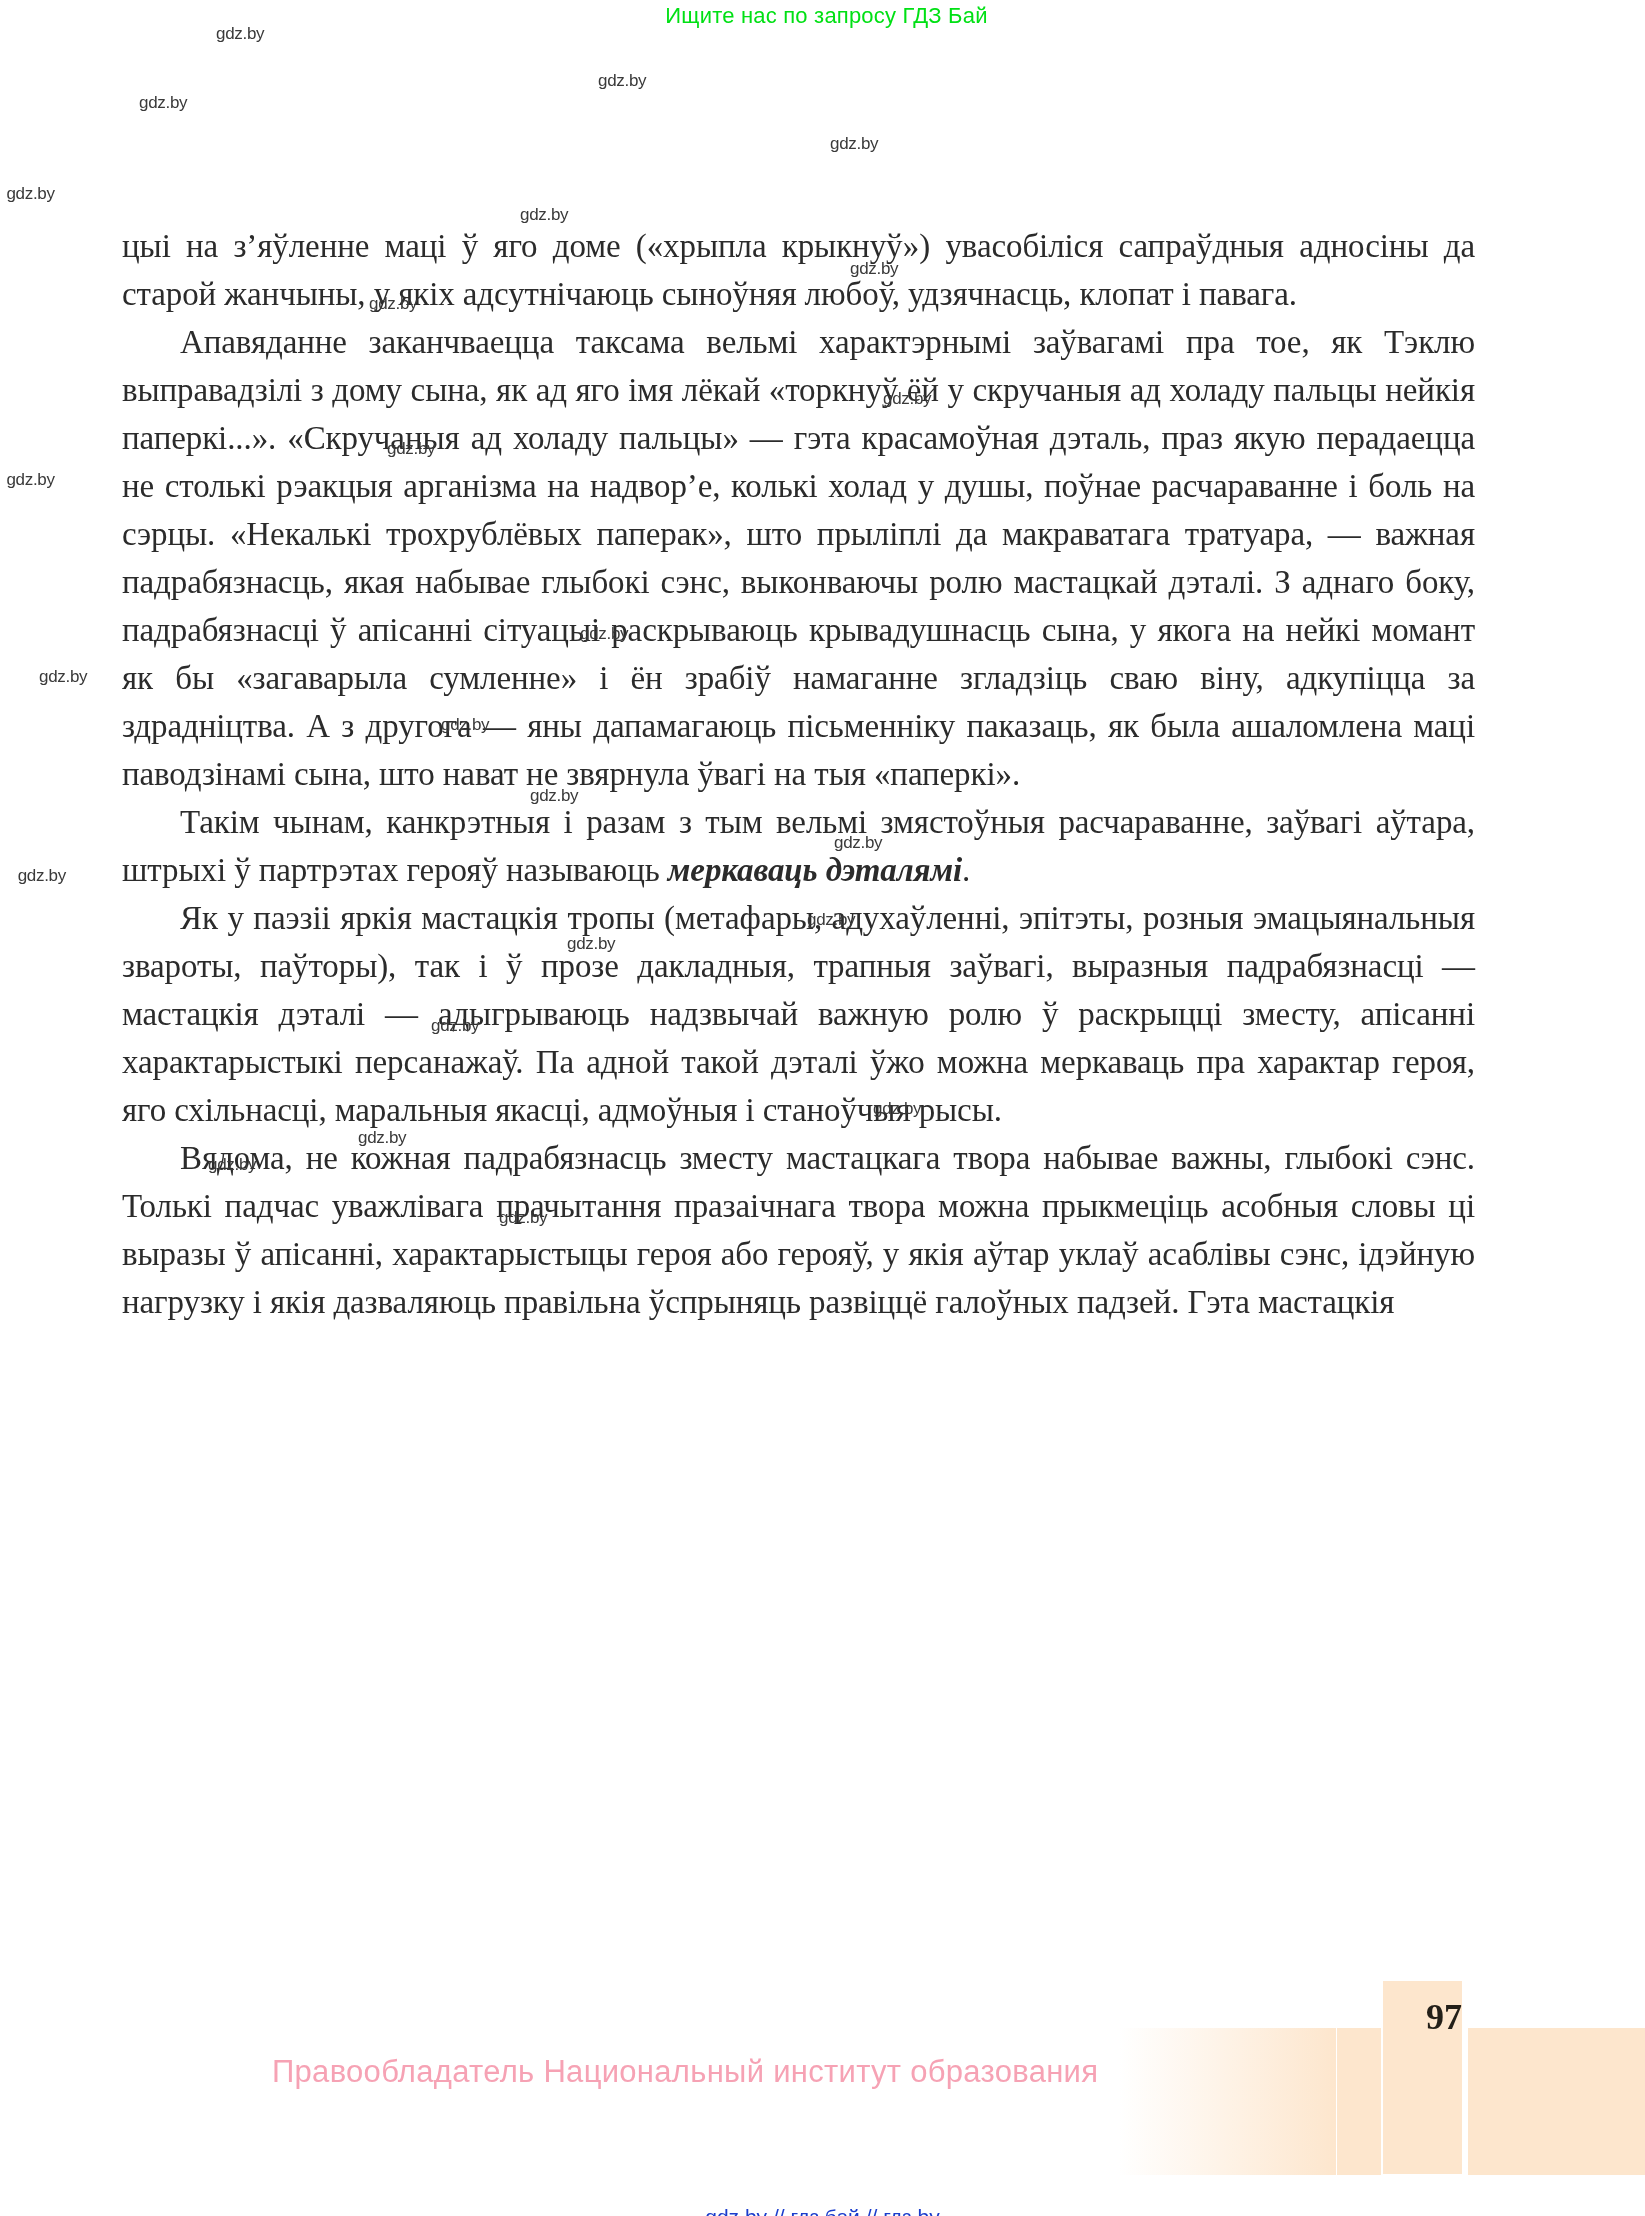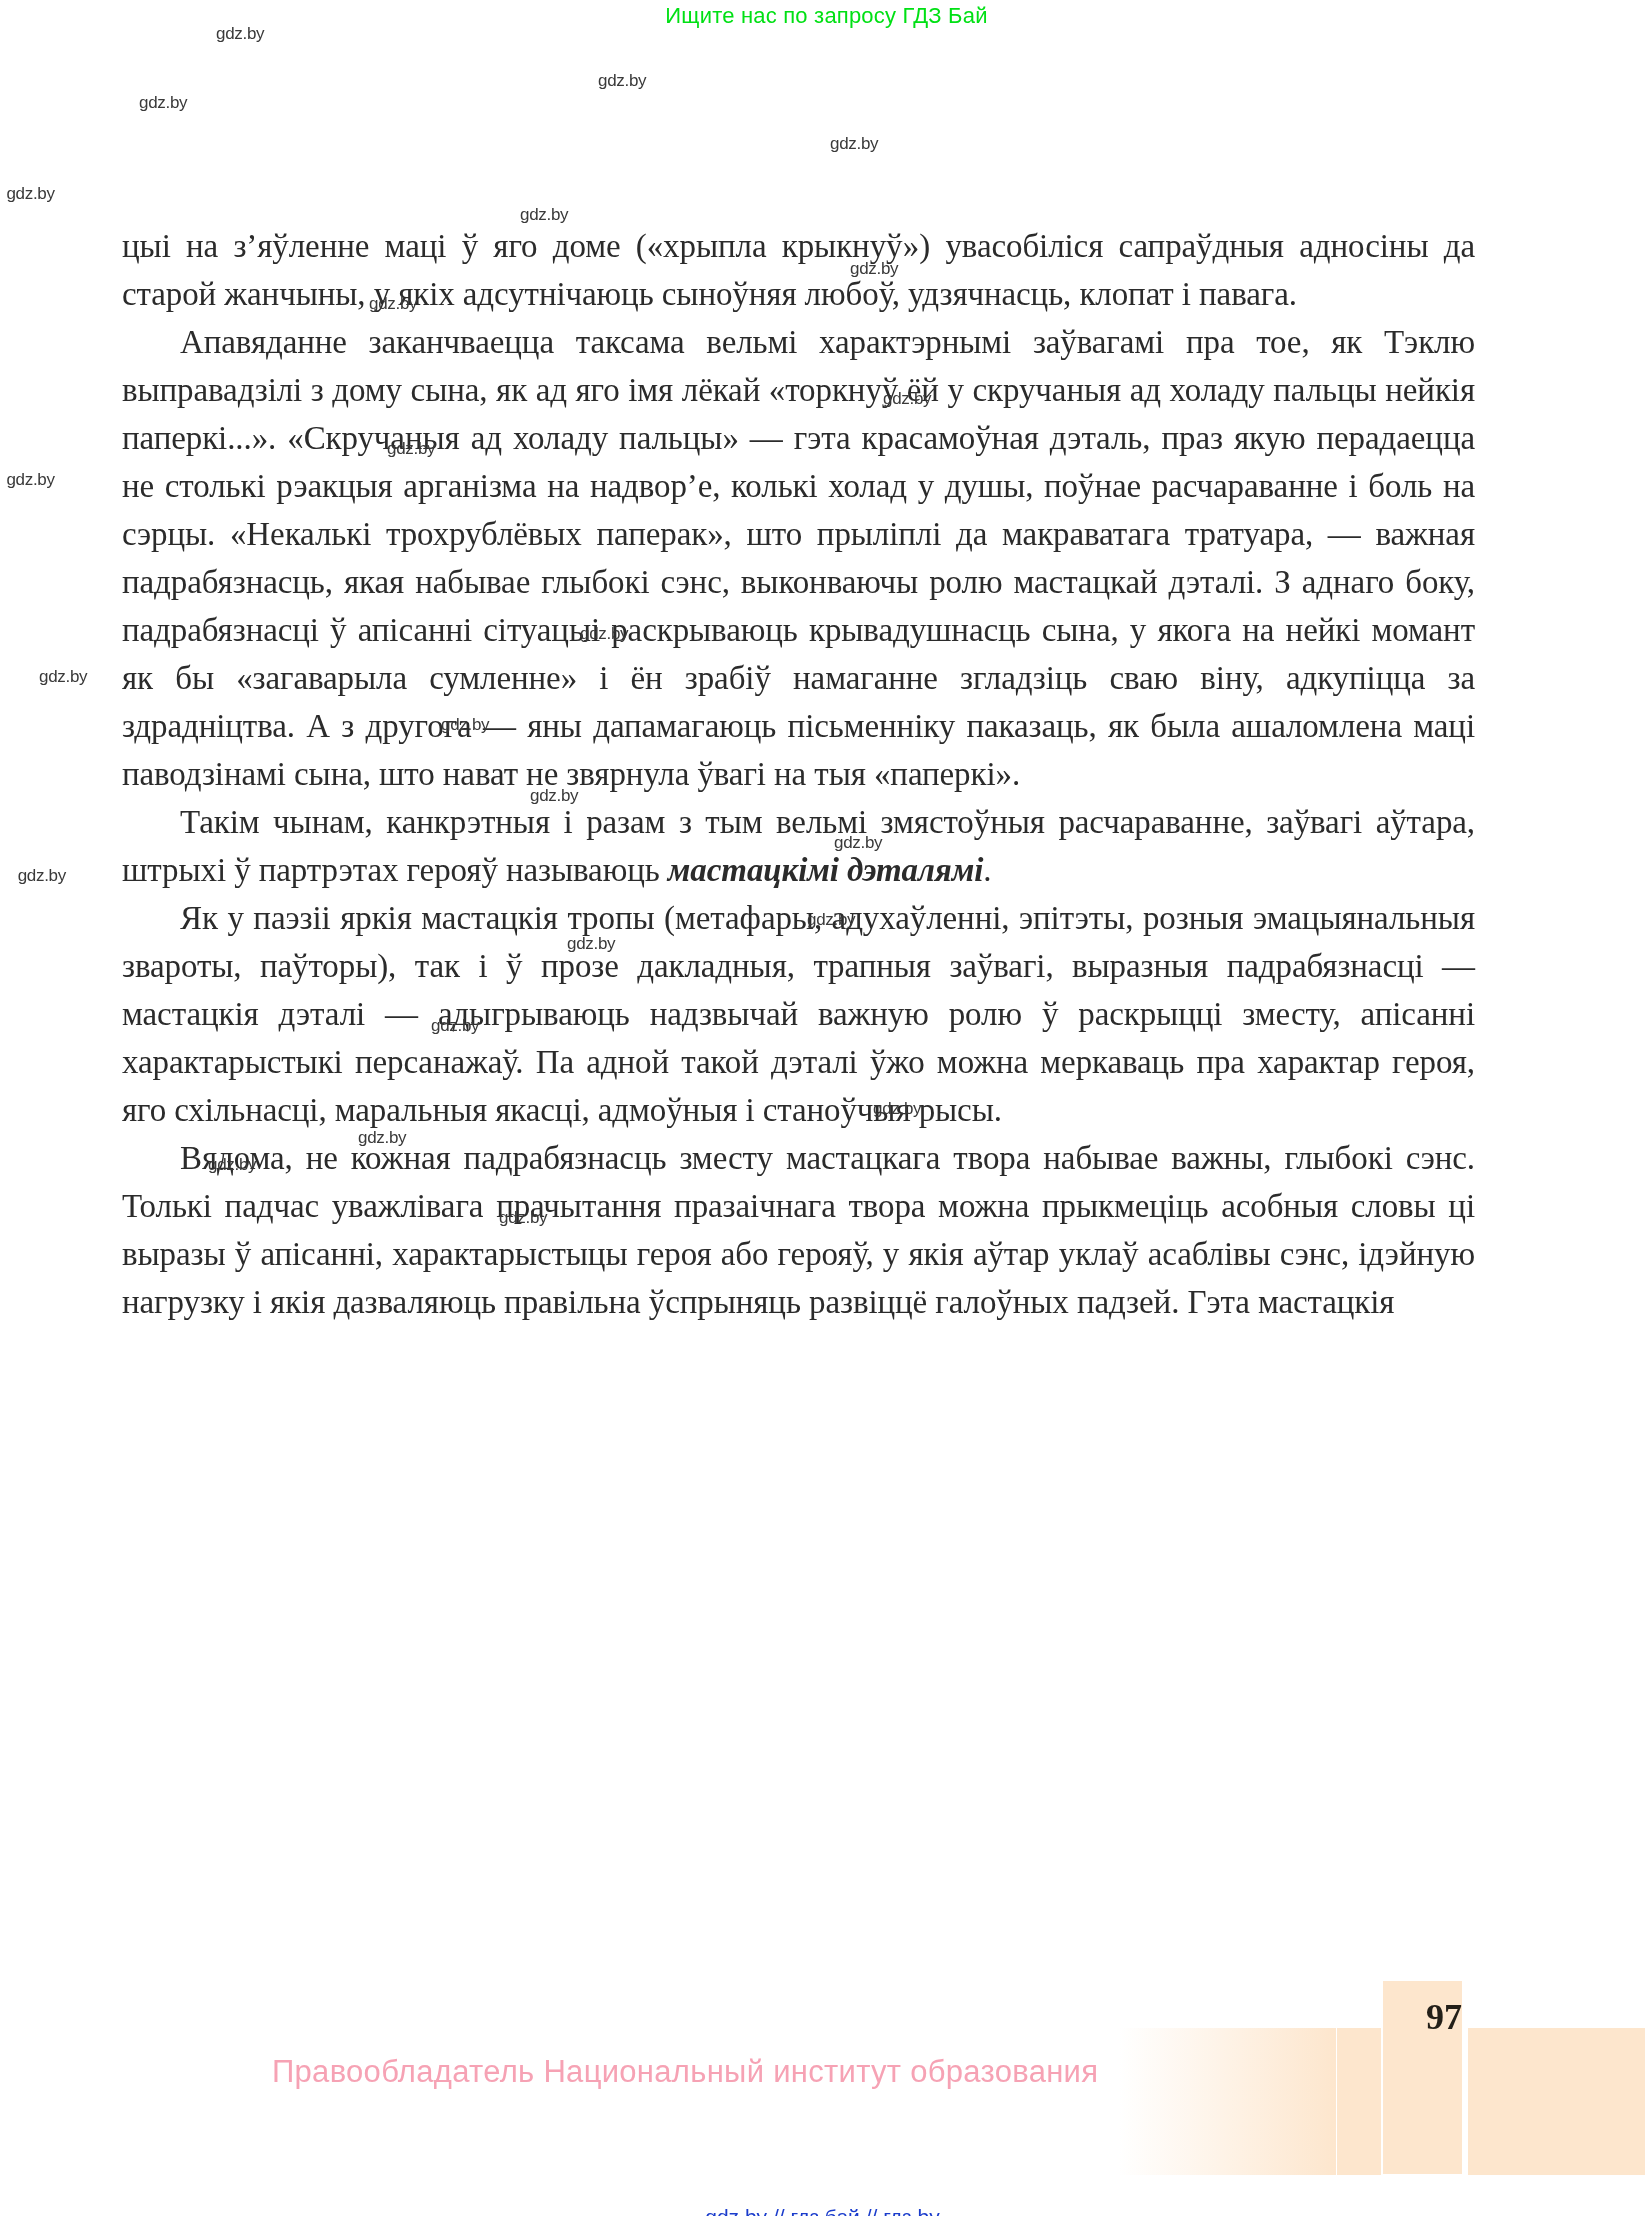--- a/index.html
+++ b/index.html
@@ -113,21 +113,21 @@
   <div class="peach peach-a"></div>
   <div class="peach peach-b"></div>
   <div class="peach peach-c"></div>
   <div class="page-number">97</div>
 
   <div class="body-col">
     <p class="para" id="p1">цыі на з’яўленне маці ў яго доме («хрыпла крыкнуў») увасобіліся сапраўдныя адносіны да старой жанчыны, у якіх адсутнічаюць сыноўняя любоў, удзячнасць, клопат і павага.</p>
 
     <p class="para indent" id="p2">Апавяданне заканчваецца таксама вельмі характэрнымі заўвагамі пра тое, як Тэклю выправадзілі з дому сына, як ад яго імя лёкай «торкнуў ёй у скручаныя ад холаду пальцы нейкія паперкі...». «Скручаныя ад холаду пальцы» — гэта красамоўная дэталь, праз якую перадаецца не столькі рэакцыя арганізма на надвор’е, колькі холад у душы, поўнае расчараванне і боль на сэрцы. «Некалькі трохрублёвых паперак», што прыліплі да макраватага тратуара, — важная падрабязнасць, якая набывае глыбокі сэнс, выконваючы ролю мастацкай дэталі. З аднаго боку, падрабязнасці ў апісанні сітуацыі раскрываюць крывадушнасць сына, у якога на нейкі момант як бы «загаварыла сумленне» і ён зрабіў намаганне згладзіць сваю віну, адкупіцца за здрадніцтва. А з другога — яны дапамагаюць пісьменніку паказаць, як была ашаломлена маці паводзінамі сына, што нават не звярнула ўвагі на тыя «паперкі».</p>
 
-    <p class="para indent" id="p3"><span>Такім чынам, канкрэтныя і разам з тым вельмі змястоўныя расчараванне, заўвагі аўтара, штрыхі ў партрэтах герояў называюць </span><span class="bi">мастацкімі дэталямі</span><span>.</span></p>
+    <p class="para indent" id="p3"><span>Такім чынам, канкрэтныя і разам з тым вельмі змястоўныя расчараванне, заўвагі аўтара, штрыхі ў партрэтах герояў называюць </span><span class="bi">меркаваць дэталямі</span><span>.</span></p>
 
     <p class="para indent" id="p4">Як у паэзіі яркія мастацкія тропы (метафары, адухаўленні, эпітэты, розныя эмацыянальныя звароты, паўторы), так і ў прозе дакладныя, трапныя заўвагі, выразныя падрабязнасці — мастацкія дэталі — адыгрываюць надзвычай важную ролю ў раскрыцці зместу, апісанні характарыстыкі персанажаў. Па адной такой дэталі ўжо можна меркаваць пра характар героя, яго схільнасці, маральныя якасці, адмоўныя і станоўчыя рысы.</p>
 
     <p class="para indent" id="p5">Вядома, не кожная падрабязнасць зместу мастацкага твора набывае важны, глыбокі сэнс. Толькі падчас уважлівага прачытання празаічнага твора можна прыкмеціць асобныя словы ці выразы ў апісанні, характарыстыцы героя або герояў, у якія аўтар уклаў асаблівы сэнс, ідэйную нагрузку і якія дазваляюць правільна ўспрыняць развіццё галоўных падзей. Гэта мастацкія</p>
   </div>
 
   <div id="wm-layer">
       <div class="wm" style="left: 216px; top: 24px;">gdz.by</div>
       <div class="wm" style="left: 598px; top: 71px;">gdz.by</div>
       <div class="wm" style="left: 139px; top: 93px;">gdz.by</div>

